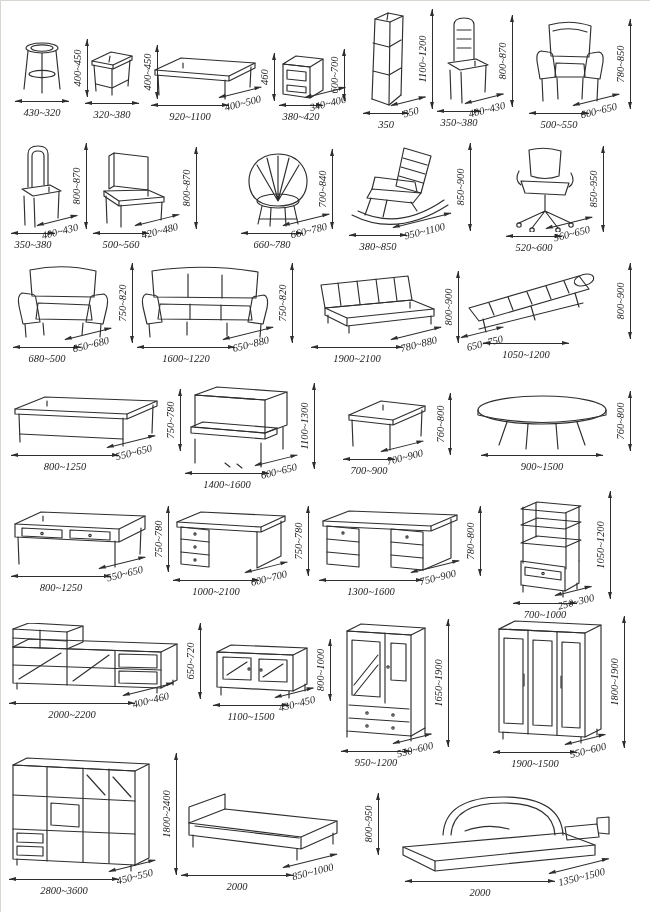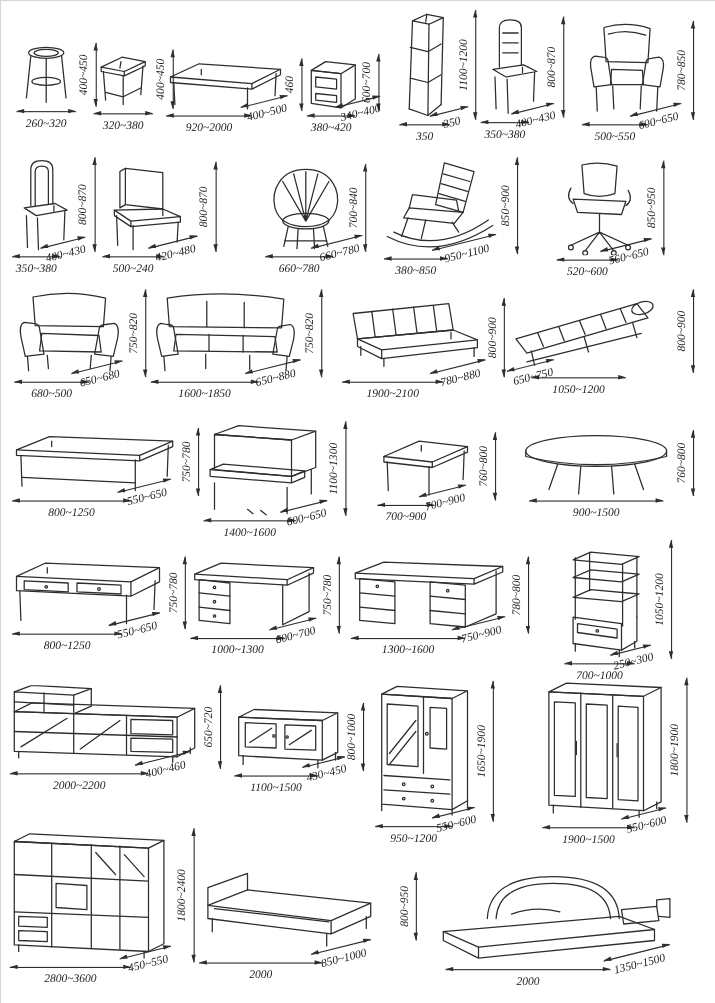--- a/index.html
+++ b/index.html
@@ -40,21 +40,21 @@
     <svg class="sk" width="54" height="58" viewBox="0 0 54 58">
       <ellipse cx="27" cy="9" rx="16" ry="5"></ellipse>
         <ellipse cx="27" cy="9" rx="11" ry="3.2"></ellipse>
       <path d="M13 12 L9 50 M41 12 L45 50 M27 14 L27 54"></path>
         <ellipse cx="27" cy="35" rx="13" ry="3.6"></ellipse>
     </svg>
     <div class="vdim" style="left:57px;top:0;height:58px">
         <i class="vline"></i>
         <span class="vlabel">400~450</span>
       </div>
-    <div class="hdim" style="left:0;top:62px;width:54px"><i class="hline"></i><span class="hlabel">260~320</span></div>
+    <div class="hdim" style="left:0;top:62px;width:54px"><i class="hline"></i><span class="hlabel">430~320</span></div>
   </div>
 
   <div class="item" style="left:84px;top:44px">
     <svg class="sk" width="54" height="54" viewBox="0 0 54 54">
       <path d="M7 16 L26 7 L47 11 L28 20 Z"></path>
         <path d="M7 16 L7 20 L28 24 L28 20 M28 24 L47 15 L47 11"></path>
       <path d="M9 20 L11 46 M27 24 L27 50 M45 15 L43 41 M25 11 L24 17"></path>
         <path d="M11 39 L27 43 L43 35"></path>
     </svg>
     <div class="vdim" style="left:57px;top:0;height:54px">
@@ -67,21 +67,21 @@
   <div class="item" style="left:150px;top:52px">
     <svg class="sk" width="108" height="48" viewBox="0 0 108 48">
       <path d="M4 17 L30 5 L104 10 L78 23 Z"></path>
         <path d="M4 17 L4 22 L78 28 L78 23 M78 28 L104 15 L104 10"></path>
       <path d="M7 22 L8 42 M74 27 L74 46 M100 14 L99 34 M32 10 L32 15"></path>
     </svg>
     <div class="vdim" style="left:108px;top:0;height:48px">
         <i class="vline"></i>
         <span class="vlabel">460</span>
       </div>
-    <div class="hdim" style="left:0;top:52px;width:78px"><i class="hline"></i><span class="hlabel">920~2000</span></div>
+    <div class="hdim" style="left:0;top:52px;width:78px"><i class="hline"></i><span class="hlabel">920~1100</span></div>
     <div class="hdim ddim" style="left:70px;top:44px;width:44px"><i class="hline"></i><span class="hlabel">400~500</span></div>
   </div>
 
   <div class="item" style="left:278px;top:48px">
     <svg class="sk" width="48" height="52" viewBox="0 0 48 52">
       <path d="M4 15 L17 7 L44 10 L31 18 Z"></path>
         <path d="M4 15 L4 45 L31 49 L31 18 Z"></path>
         <path d="M31 49 L44 41 L44 10"></path>
       <path d="M8 21 L27 23 L27 32 L8 30 Z"></path>
         <path d="M8 36 L27 38 L27 44 L8 42 Z"></path>
@@ -162,21 +162,21 @@
       <path d="M21 6 L55 10 L55 43 L21 39 Z"></path>
         <path d="M21 6 L16 9 L16 42 L21 39"></path>
       <path d="M11 44 L55 43 L71 50 L26 54 Z"></path>
         <path d="M11 44 L11 49 L26 59 L26 54 M26 59 L71 55 L71 50"></path>
       <path d="M13 49 L14 76 M28 58 L28 80 M69 55 L68 73 M55 44 L55 49"></path>
     </svg>
     <div class="vdim" style="left:88px;top:0;height:82px">
         <i class="vline"></i>
         <span class="vlabel">800~870</span>
       </div>
-    <div class="hdim" style="left:0;top:86px;width:56px"><i class="hline"></i><span class="hlabel">500~240</span></div>
+    <div class="hdim" style="left:0;top:86px;width:56px"><i class="hline"></i><span class="hlabel">500~560</span></div>
     <div class="hdim ddim" style="left:44px;top:78px;width:46px"><i class="hline"></i><span class="hlabel">420~480</span></div>
   </div>
 
   <div class="item" style="left:240px;top:148px">
     <svg class="sk" width="74" height="80" viewBox="0 0 74 80">
       <path d="M37 5 C14 5 5 24 9 40 C12 51 22 57 37 57 C52 57 62 51 65 40 C69 24 60 5 37 5 Z"></path>
       <path d="M37 52 L16 16 M37 52 L26 9 M37 52 L37 7 M37 52 L48 9 M37 52 L58 16"></path>
       <ellipse cx="37" cy="52" rx="21" ry="7"></ellipse>
       <path d="M21 57 L17 75 M53 57 L57 75 M30 59 L29 77 M44 59 L45 77"></path>
         <path d="M18 70 L56 70"></path>
@@ -250,21 +250,21 @@
       <path d="M9 31 Q4 33 6 44 L10 61 L25 59 L21 36 Q21 32 15 32 Z"></path>
       <path d="M127 32 Q132 34 130 45 L126 61 L111 59 L115 37 Q115 33 121 33 Z"></path>
       <path d="M23 41 L113 43 L115 57 L21 56 Z"></path>
         <path d="M53 41 L53 56 M84 42 L84 57"></path>
       <path d="M12 61 L13 74 M124 61 L123 74 M50 59 L50 72 M90 60 L90 73"></path>
     </svg>
     <div class="vdim" style="left:140px;top:0;height:80px">
         <i class="vline"></i>
         <span class="vlabel">750~820</span>
       </div>
-    <div class="hdim" style="left:0;top:84px;width:98px"><i class="hline"></i><span class="hlabel">1600~1850</span></div>
+    <div class="hdim" style="left:0;top:84px;width:98px"><i class="hline"></i><span class="hlabel">1600~1220</span></div>
     <div class="hdim ddim" style="left:88px;top:76px;width:52px"><i class="hline"></i><span class="hlabel">650~880</span></div>
   </div>
 
   <div class="item" style="left:310px;top:270px">
     <svg class="sk" width="128" height="72" viewBox="0 0 128 72">
       <path d="M10 14 L97 5 L101 29 L14 37 Z"></path>
         <path d="M27 12 L30 35 M46 10 L49 33 M65 8 L68 31 M83 7 L86 30"></path>
       <path d="M14 37 L101 29 L123 38 L36 47 Z"></path>
         <path d="M36 47 L36 55 L123 45 L123 38 M14 37 L14 44 L36 55"></path>
       <path d="M17 44 L17 52 M38 55 L38 62 M120 45 L120 53 M99 31 L99 37"></path>
@@ -379,21 +379,21 @@
         <path d="M8 33 L36 36 M8 46 L36 49"></path>
       <circle cx="22" cy="28" r="1.1"></circle>
         <circle cx="22" cy="41" r="1.1"></circle>
         <circle cx="22" cy="54" r="1.1"></circle>
       <path d="M84 26 L84 62 M108 15 L108 50 M84 62 L108 50"></path>
     </svg>
     <div class="vdim" style="left:120px;top:0;height:70px">
         <i class="vline"></i>
         <span class="vlabel">750~780</span>
       </div>
-    <div class="hdim" style="left:0;top:74px;width:86px"><i class="hline"></i><span class="hlabel">1000~1300</span></div>
+    <div class="hdim" style="left:0;top:74px;width:86px"><i class="hline"></i><span class="hlabel">1000~2100</span></div>
     <div class="hdim ddim" style="left:74px;top:66px;width:44px"><i class="hline"></i><span class="hlabel">600~700</span></div>
   </div>
 
   <div class="item" style="left:318px;top:505px">
     <svg class="sk" width="142" height="70" viewBox="0 0 142 70">
       <path d="M4 15 L30 5 L138 9 L112 20 Z"></path>
         <path d="M4 15 L4 20 L112 25 L112 20 M112 25 L138 14 L138 9"></path>
       <path d="M8 20 L8 58 L40 61 L40 23 Z"></path>
         <path d="M8 33 L40 36 M8 46 L40 49"></path>
       <path d="M72 23 L72 61 L104 64 L104 26 Z"></path>

